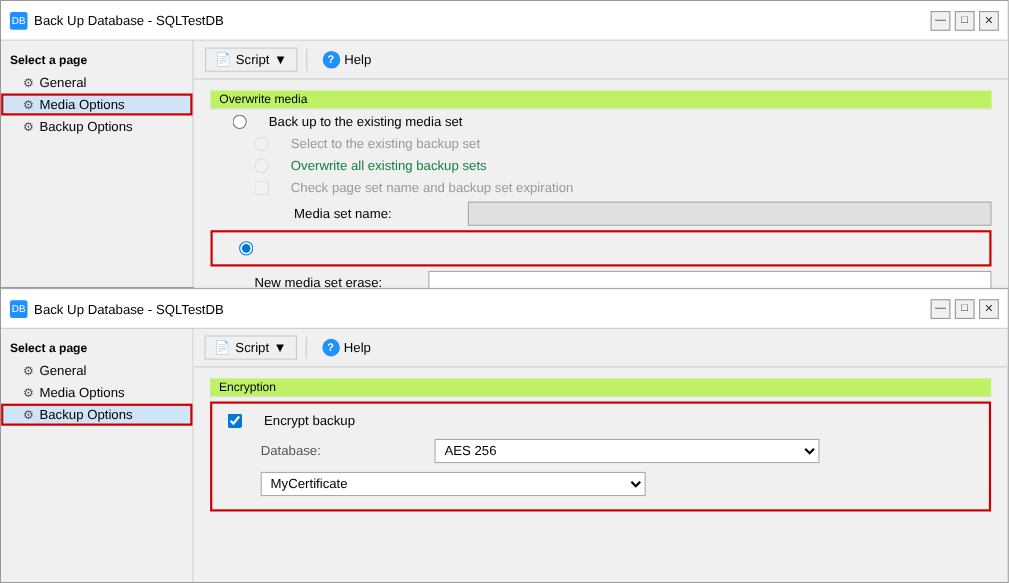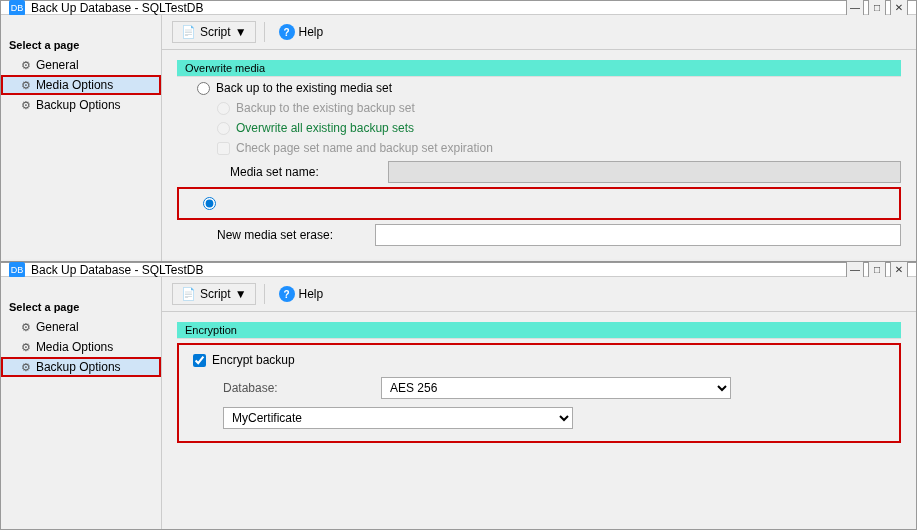--- a/index.html
+++ b/index.html
@@ -24,21 +24,21 @@
       box-shadow: 2px 2px 5px rgba(0,0,0,0.2);
     }
 
     .window-titlebar {
       background: #fff;
       border-bottom: 1px solid #ccc;
       padding: 6px 8px;
       display: flex;
       align-items: center;
       justify-content: space-between;
-      height: 14px;
+      height: 36px;
     }
 
     .window-title-left {
       display: flex;
       align-items: center;
       gap: 6px;
       font-size: 12px;
       font-weight: 400;
     }
 
@@ -74,24 +74,24 @@
 
     
     .window-content {
       display: flex;
       flex: 1;
       overflow: hidden;
     }
 
     
     .sidebar {
-      width: 161px;
+      width: 175px;
       background: #f0f0f0;
       border-right: 1px solid #ccc;
-      padding: 20px 0;
+      padding: 8px 0;
       flex-shrink: 0;
     }
 
     .sidebar-header {
       font-weight: bold;
       font-size: 11px;
       padding: 4px 8px;
       color: #000;
     }
 
@@ -177,29 +177,29 @@
     
     .content-area {
       padding: 10px 15px;
     }
 
     .section-label {
       font-size: 11px;
       color: #000;
       font-weight: 400;
       padding: 2px 8px;
-      background: #5eead4;
+      background: #bef264;
       border-bottom: 1px solid #ddd;
     }
 
     
     .option-row {
       display: flex;
       align-items: center;
-      gap: 6px;
+      gap: 20px;
       padding: 2px 0;
       margin: 2px 0;
     }
 
     .option-row.indented {
       margin-left: 20px;
     }
 
     .option-row.indented2 {
       margin-left: 40px;
@@ -339,32 +339,32 @@
       </div>
       <div class="content-area">
         <div class="section-label">Overwrite media</div>
 
         <div class="option-row indented">
           <input type="radio" name="overwrite1" id="radio-existing" style="">
           <label for="radio-existing">Back up to the existing media set</label>
         </div>
         <div class="option-row indented2">
           <input type="radio" name="existing-sub" id="radio-append" disabled="" style="">
-          <label for="radio-append" style="color:#999">Backup to the existing backup set</label>
+          <label for="radio-append" style="color:#999">Select to the existing backup set</label>
         </div>
         <div class="option-row indented2">
           <input type="radio" name="existing-sub" id="radio-overwrite-all" disabled="" style="">
           <label for="radio-overwrite-all" style="color:#15803d">Overwrite all existing backup sets</label>
         </div>
         <div class="option-row indented2">
           <input type="checkbox" id="check-media" disabled="" style="">
           <label for="check-media" style="color:#999">Check page set name and backup set expiration</label>
         </div>
 
-        <div class="inline-field" style="margin-left:53px;">
+        <div class="inline-field" style="margin-left:76px;">
           <span class="field-label">Media set name:</span>
           <input type="text" class="text-input field-input-wide" disabled="" style="width: 450px;">
         </div>
 
         <div class="highlight-box">
           <div class="option-row indented">
             <input type="radio" name="overwrite1" id="radio-new-set" checked="" style="">
           </div>
         </div>
 

